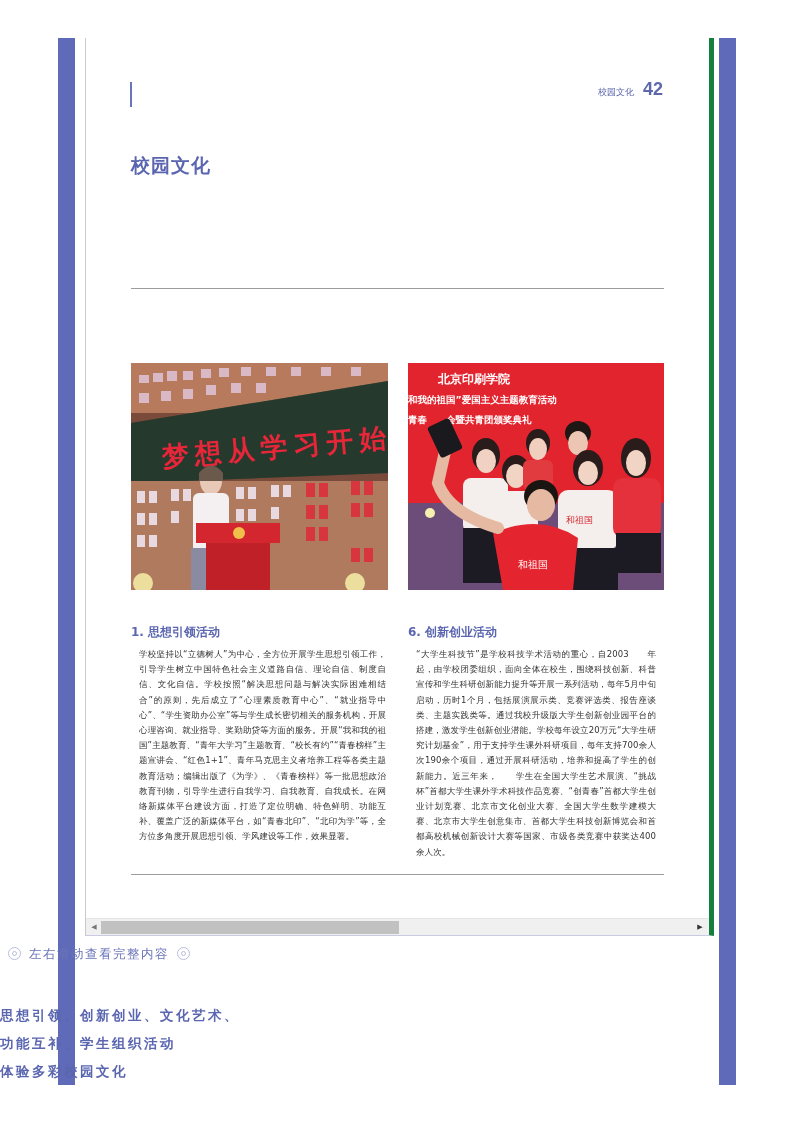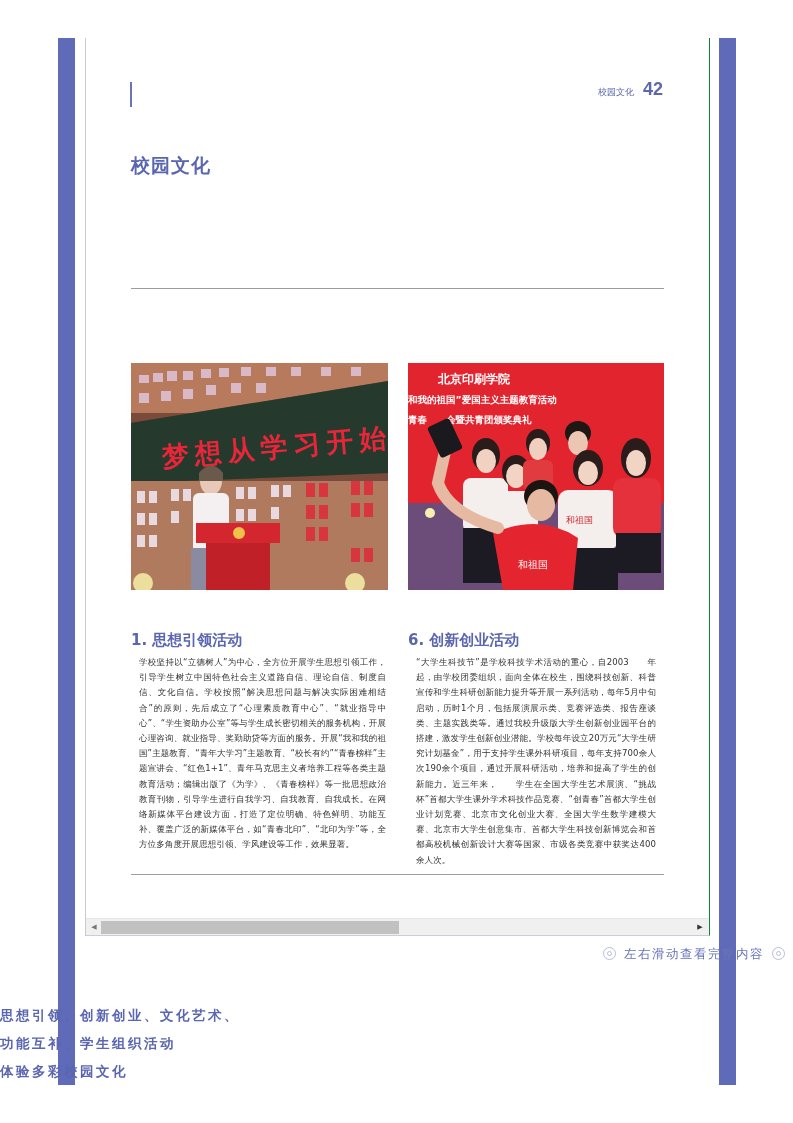--- a/index.html
+++ b/index.html
@@ -7,21 +7,21 @@
     width:793px; height:1123px; position:relative; overflow:hidden;
     background:#ffffff;
     font-family:"DejaVu Sans", "Liberation Sans", sans-serif;
   }
   .side-bar { position:absolute; top:38px; width:17px; height:1047px; background:#5f6bb8; }
   .side-bar.left { left:58px; }
   .side-bar.right { left:719px; }
 
   .frame {
     position:absolute; left:85px; top:38px; width:623px; height:897px;
-    border-left:1px solid #c9c9cf; border-right:1px solid #15803d; border-bottom:1px solid #c9cbe0;
+    border-left:1px solid #c9c9cf; border-right:5px solid #15803d; border-bottom:1px solid #c9cbe0;
     background:#ffffff; overflow:hidden;
   }
   .page { position:absolute; left:0; top:0; width:623px; height:880px; }
 
   .head-accent { position:absolute; left:44px; top:44px; width:2px; height:25px; background:#6a74b8; }
   .running-head { position:absolute; right:46px; top:41px; display:flex; align-items:baseline; gap:9px; color:#5d67ae; }
   .running-head .sec { font-size:9px; }
   .running-head .num { font-size:18px; font-weight:bold; font-family:"Liberation Sans", sans-serif; }
 
   .title { position:absolute; left:45px; top:115px; font-size:19px; font-weight:bold; color:#5b66b0; letter-spacing:1px; }
@@ -33,34 +33,34 @@
   .rule.r1 { top:250px; }
   .rule.r2 { top:836px; }
 
   .photo { position:absolute; top:325px; height:260px; overflow:hidden; }
   .photo.p1 { left:45px; width:257px; }
   .photo.p2 { left:322px; width:256px; }
 
   .col { position:absolute; top:581px; width:263px; }
   .col.c1 { left:45px; }
   .col.c2 { left:322px; width:256px; }
-  .col h3 { margin:15px 0 2px 0; font-size:15px; font-weight:bold; color:#5b66b0; line-height:13px; }
+  .col h3 { margin:7px 0 2px 0; font-size:12px; font-weight:bold; color:#5b66b0; line-height:13px; }
   .col p { margin:8px; font-size:8.5px; line-height:15.2px; color:#333; text-align:justify; letter-spacing:0.1px; }
 
   .scrollbar {
     position:absolute; left:0; top:880px; width:623px; height:16px; background:#f0f0f0;
     border-top:1px solid #e6e6e6;
   }
   .scroll-arrow { position:absolute; top:3px; width:10px; height:10px; color:#777; font-size:7px; line-height:10px; text-align:center; cursor:pointer; }
   .scroll-arrow.left { left:3px; }
   .scroll-arrow.right { right:4px; color:#333; }
   .scroll-thumb { position:absolute; left:15px; top:2px; width:298px; height:13px; background:#c1c1c1; cursor:pointer; }
 
   .hint {
-    position:absolute; left:0; width:793px; top:946px; text-align:right;
+    position:absolute; left:0; width:793px; top:946px; text-align:left;
     font-size:12.5px; color:#6a74b8; letter-spacing:1.5px;
   }
   .hint .ring { display:inline-block; width:11px; height:11px; border:1.5px solid #b8bde0; border-radius:50%; position:relative; vertical-align:-2px; margin:0 8px; }
   .hint .ring::after { content:""; position:absolute; left:2.5px; top:2.5px; width:3px; height:3px; border:1.5px solid #b8bde0; border-radius:50%; }
 
   .tagline { position:absolute; left:0; width:793px; font-size:13.5px; font-weight:bold; color:#5b66b0; letter-spacing:2.5px; }
   .tagline.l1 { top:1007px; }
   .tagline.l2 { top:1035px; }
   .tagline.l3 { top:1063px; }
 </style>

